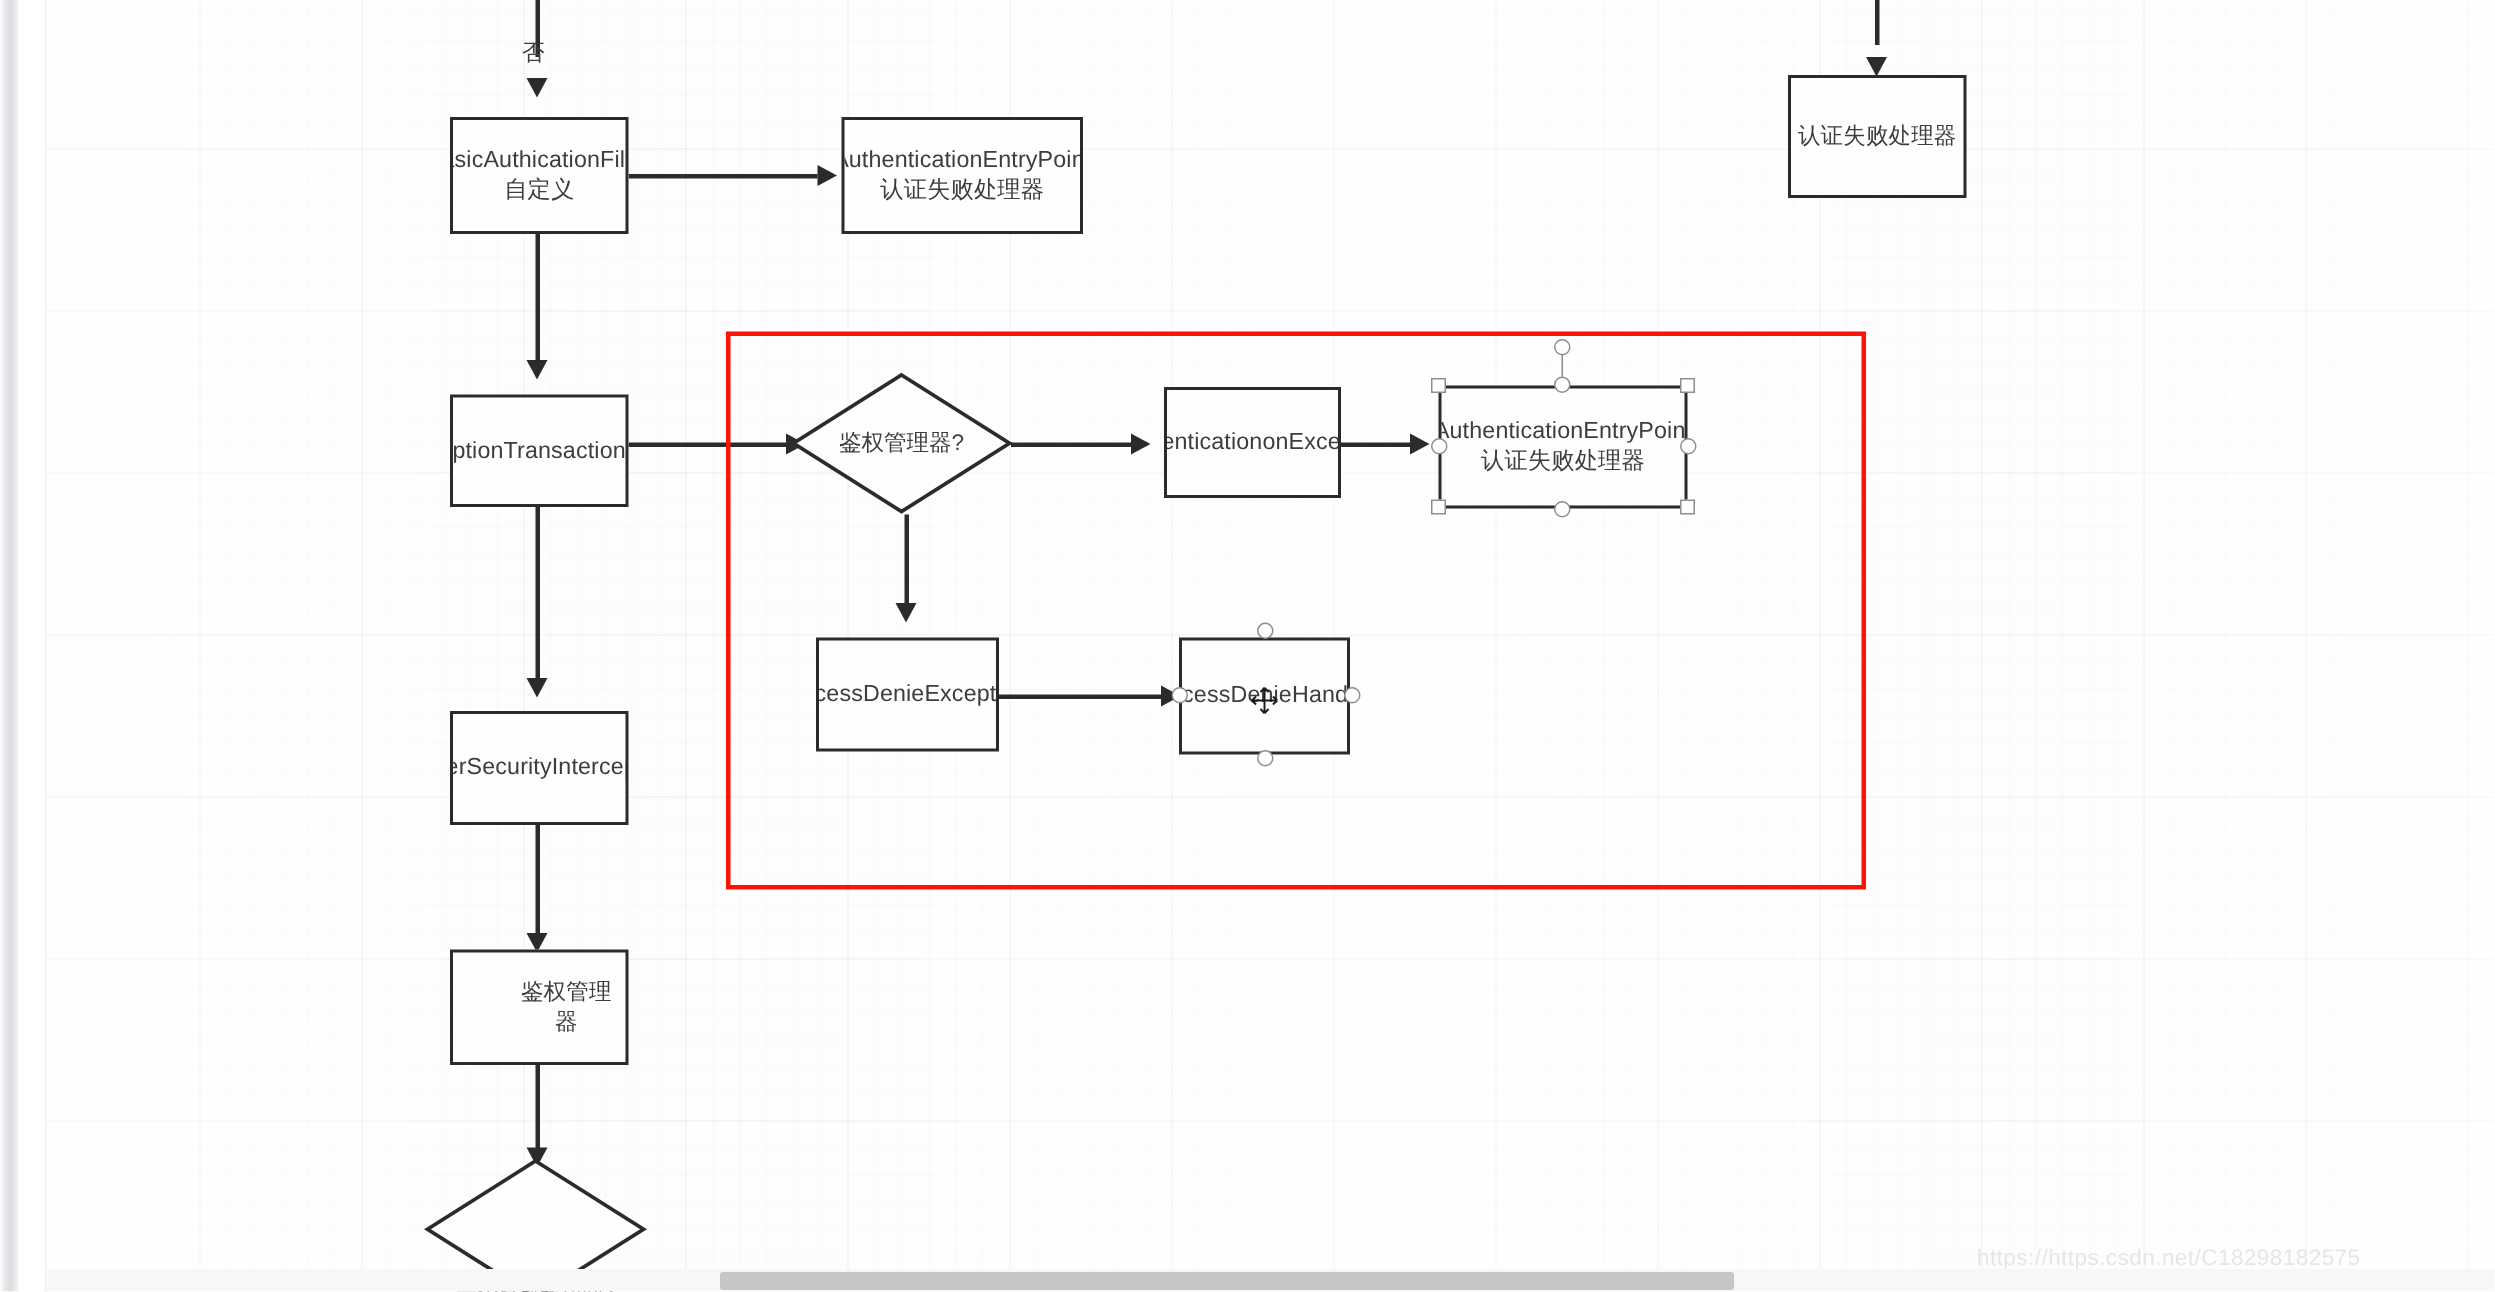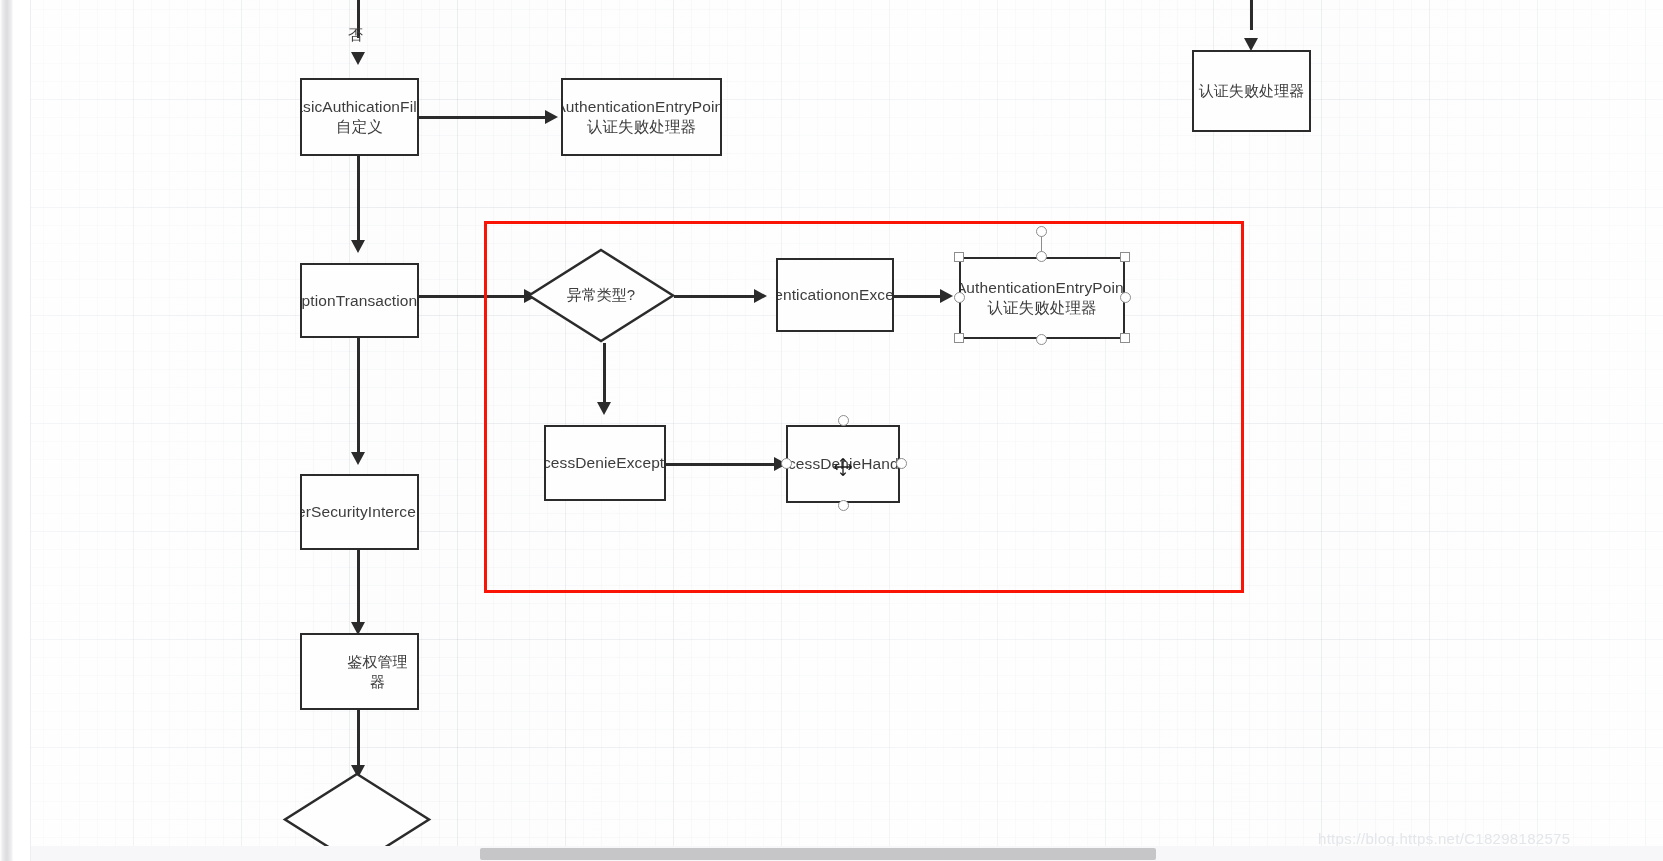--- a/index.html
+++ b/index.html
@@ -248,21 +248,21 @@
 
   <div class="node" style="left:544px; top:425px; width:122px; height:76px;">AccessDenieException</div>
 
   <div class="node" style="left:786px; top:425px; width:114px; height:78px;">AccessDenieHandler</div>
 
 
   <div class="diamond-wrap" style="left:527px; top:248px; width:148px; height:95px;">
     <svg width="148" height="95" viewBox="0 0 148 95" aria-hidden="true">
       <polygon points="74,2 146,47.5 74,93 2,47.5" fill="#fefefe" stroke="#2b2b2b" stroke-width="2.5"></polygon>
     </svg>
-    <div class="diamond-label">异常类型?</div>
+    <div class="diamond-label">鉴权管理器?</div>
   </div>
 
   <div class="diamond-wrap" style="left:283px; top:772px; width:148px; height:95px;">
     <svg width="148" height="95" viewBox="0 0 148 95" aria-hidden="true">
       <polygon points="74,2 146,47.5 74,93 2,47.5" fill="#fefefe" stroke="#2b2b2b" stroke-width="2.5"></polygon>
     </svg>
     <div class="diamond-label" style="padding-top:42px; font-size:14px;">是否有权限访问?</div>
   </div>
 
   <div class="red-rect" style="left:484px; top:221px; width:760px; height:372px;"></div>
@@ -289,19 +289,19 @@
 
   <div class="move-cursor" style="left:833px; top:457px;">
     <svg width="20" height="20" viewBox="0 0 20 20" aria-hidden="true">
       <g fill="none" stroke="#1a1a1a" stroke-width="1.3" stroke-linejoin="round">
         <path d="M10 1.5 L7.3 4.4 M10 1.5 L12.7 4.4 M10 1.5 L10 18.5 M10 18.5 L7.3 15.6 M10 18.5 L12.7 15.6"></path>
         <path d="M1.5 10 L4.4 7.3 M1.5 10 L4.4 12.7 M1.5 10 L18.5 10 M18.5 10 L15.6 7.3 M18.5 10 L15.6 12.7"></path>
       </g>
     </svg>
   </div>
 
-  <div class="watermark" style="left:1318px; top:830px;">https://blog.https.net/C18298182575</div>
+  <div class="watermark" style="left:1318px; top:830px;">https://https.csdn.net/C18298182575</div>
 
   <div class="hscroll-track">
     <div class="hscroll-thumb" style="left:449px; width:676px;"></div>
   </div>
 
 </div>
 
 </body></html>

